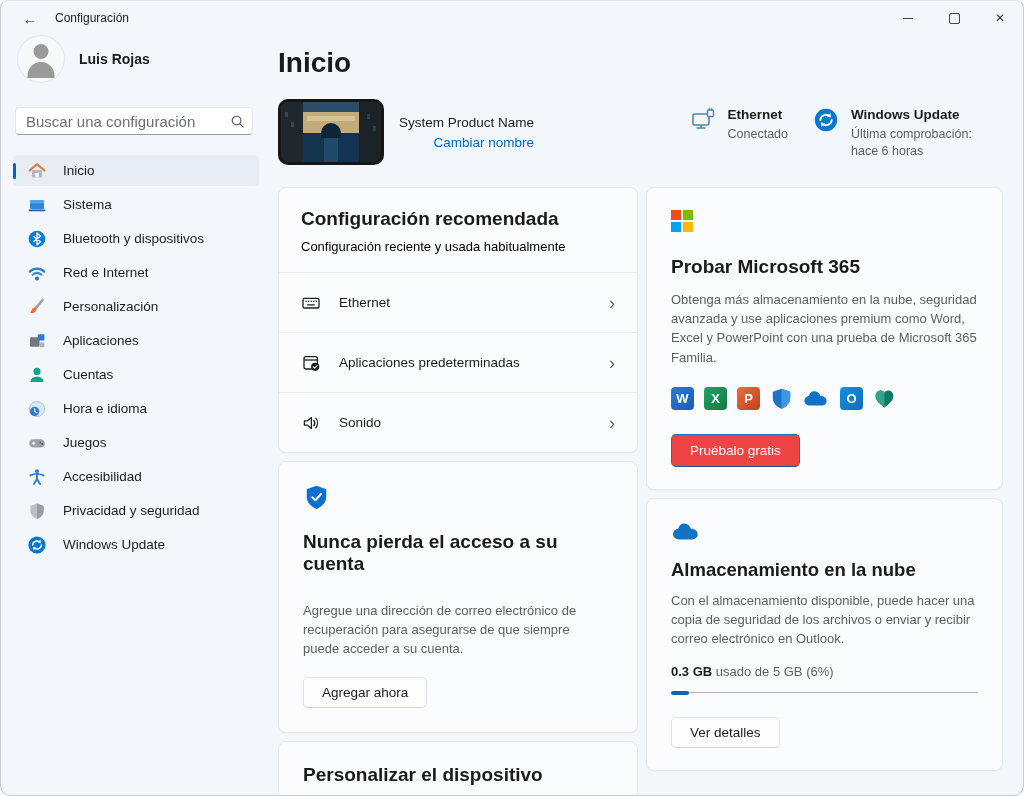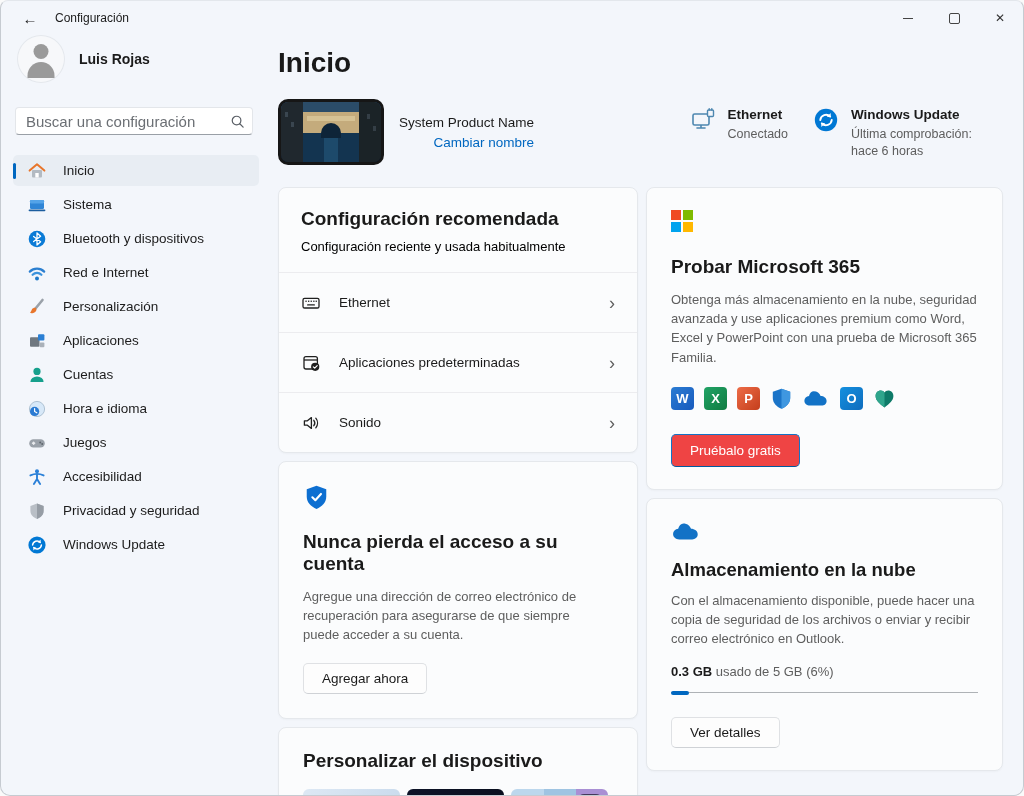--- a/index.html
+++ b/index.html
@@ -333,21 +333,21 @@
             <span class="chevron">›</span>
           </div>
         </div>
 
         <div class="card pad-card" style="padding-bottom:24px;">
           <svg width="27" height="27" viewBox="0 0 26 26">
               <path d="M13 1.6 L22.4 5 V12 C22.4 17.8 18.4 21.6 13 24 C7.6 21.6 3.6 17.8 3.6 12 V5 Z" fill="#0d6fd1"></path>
               <path d="M9 12.8 L11.9 15.6 L17.3 9.6" fill="none" stroke="#fff" stroke-width="2" stroke-linecap="round" stroke-linejoin="round"></path>
             </svg>
           <div class="card-title" style="margin-top:16px;">Nunca pierda el acceso a su cuenta</div>
-          <div class="card-body" style="margin-top:12px;width:302px;">Agregue una dirección de correo electrónico de recuperación para asegurarse de que siempre puede acceder a su cuenta.</div>
+          <div class="card-body" style="margin-top:26px;width:302px;">Agregue una dirección de correo electrónico de recuperación para asegurarse de que siempre puede acceder a su cuenta.</div>
           <button class="btn btn-secondary" style="margin-top:18px;">Agregar ahora</button>
         </div>
 
         <div class="card pad-card" style="height:220px;">
           <div class="card-title">Personalizar el dispositivo</div>
           <div class="thumbs">
             <div class="thumb thumb-light"></div>
             <div class="thumb thumb-dark"></div>
             <div class="thumb thumb-collage">
               <div class="collage-badge">

